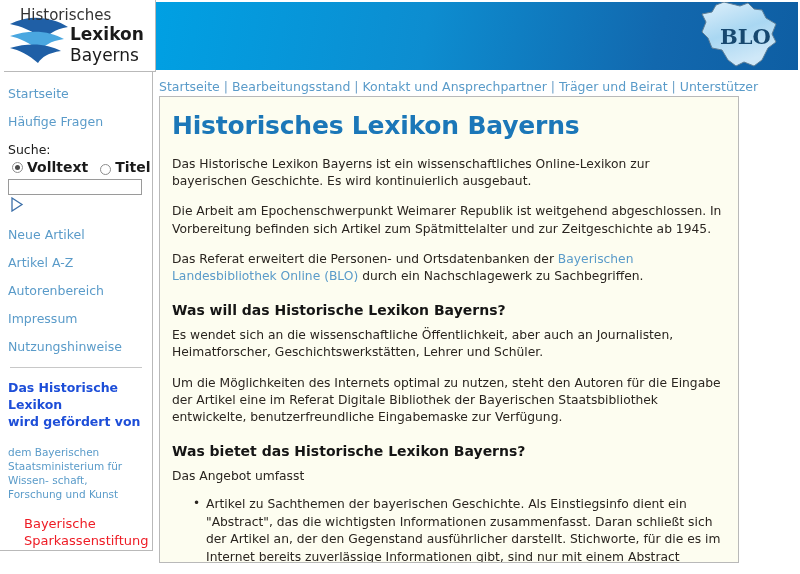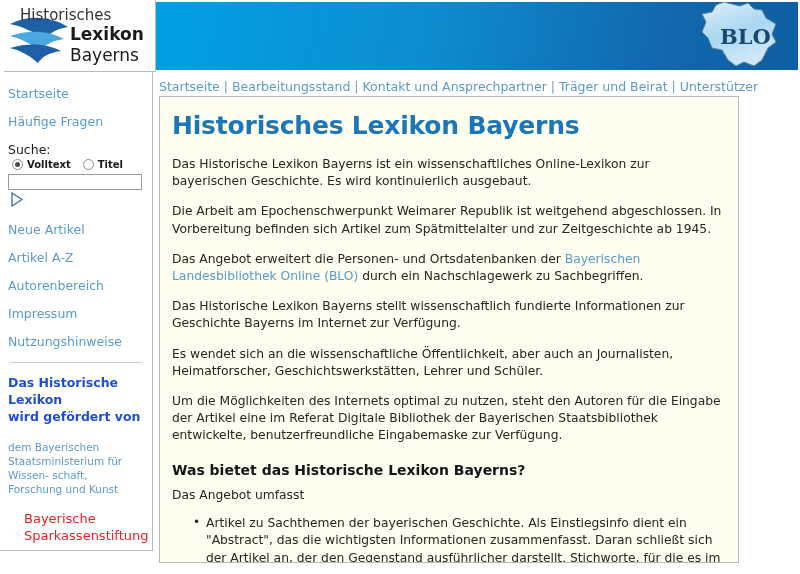--- a/index.html
+++ b/index.html
@@ -101,31 +101,31 @@
   .search-label {
     font-size: 12.5px;
     color: #1a1a1a;
     margin-bottom: 2px;
     font-weight: normal;
   }
   .radio-row {
     display: flex;
     align-items: center;
     gap: 3px;
-    font-size: 10px;
+    font-size: 14px;
     color: #1a1a1a;
     margin: 1px 0 4px 4px;
     font-weight: bold;
   }
   .radio-row .radio-opt {
     display: flex;
     align-items: center;
     gap: 4px;
   }
-  .radio-row .radio-opt + .radio-opt { margin-left: 9px; }
+  .radio-row .radio-opt + .radio-opt { margin-left: 9px; align-items: flex-end; }
   .radio {
     width: 11px; height: 11px;
     border-radius: 50%;
     border: 1px solid #8c8c8c;
     background: #ffffff;
     box-sizing: border-box;
     display: inline-block;
     position: relative;
   }
   .radio.checked::after {
@@ -336,23 +336,23 @@
 
   </div>
 
   <div class="content">
 
     <h1>Historisches Lexikon Bayerns</h1>
 
     <p>Das Historische Lexikon Bayerns ist ein wissenschaftliches Online-Lexikon zur bayerischen Geschichte. Es wird kontinuierlich ausgebaut.</p>
     <p>Die Arbeit am Epochenschwerpunkt Weimarer Republik ist weitgehend abgeschlossen. In Vorbereitung befinden sich Artikel zum Spätmittelalter und zur Zeitgeschichte ab 1945.</p>
 
-    <p><span>Das Angebot erweitert die Personen- und Ortsdatenbanken der </span><a href="#" class="inline">Bayerischen Landesbibliothek Online (BLO)</a><span> durch ein Nachschlagewerk zu Sachbegriffen.</span></p>
-
-    <p>Das Historische Lexikon Bayerns stellt wissenschaftlich fundierte Informationen zur Geschichte Bayerns im Internet zur Verfügung.</p>
+    <p><span>Das Referat erweitert die Personen- und Ortsdatenbanken der </span><a href="#" class="inline">Bayerischen Landesbibliothek Online (BLO)</a><span> durch ein Nachschlagewerk zu Sachbegriffen.</span></p>
+
+    <h2>Was will das Historische Lexikon Bayerns?</h2>
     <p>Es wendet sich an die wissenschaftliche Öffentlichkeit, aber auch an Journalisten, Heimatforscher, Geschichtswerkstätten, Lehrer und Schüler.</p>
     <p>Um die Möglichkeiten des Internets optimal zu nutzen, steht den Autoren für die Eingabe der Artikel eine im Referat Digitale Bibliothek der Bayerischen Staatsbibliothek entwickelte, benutzerfreundliche Eingabemaske zur Verfügung.</p>
 
     <h2>Was bietet das Historische Lexikon Bayerns?</h2>
     <p class="tight">Das Angebot umfasst</p>
 
     <ul>
       <li>Artikel zu Sachthemen der bayerischen Geschichte. Als Einstiegsinfo dient ein "Abstract", das die wichtigsten Informationen zusammenfasst. Daran schließt sich der Artikel an, der den Gegenstand ausführlicher darstellt. Stichworte, für die es im Internet bereits zuverlässige Informationen gibt, sind nur mit einem Abstract vertreten. Alle Artikel werden regelmäßig aktualisiert.</li>
 
     </ul>

